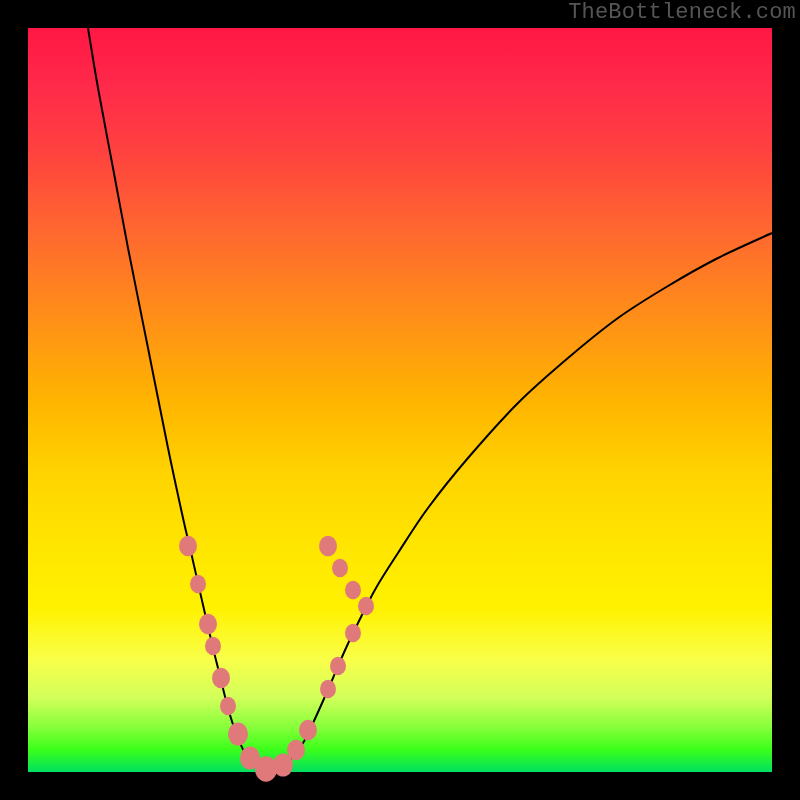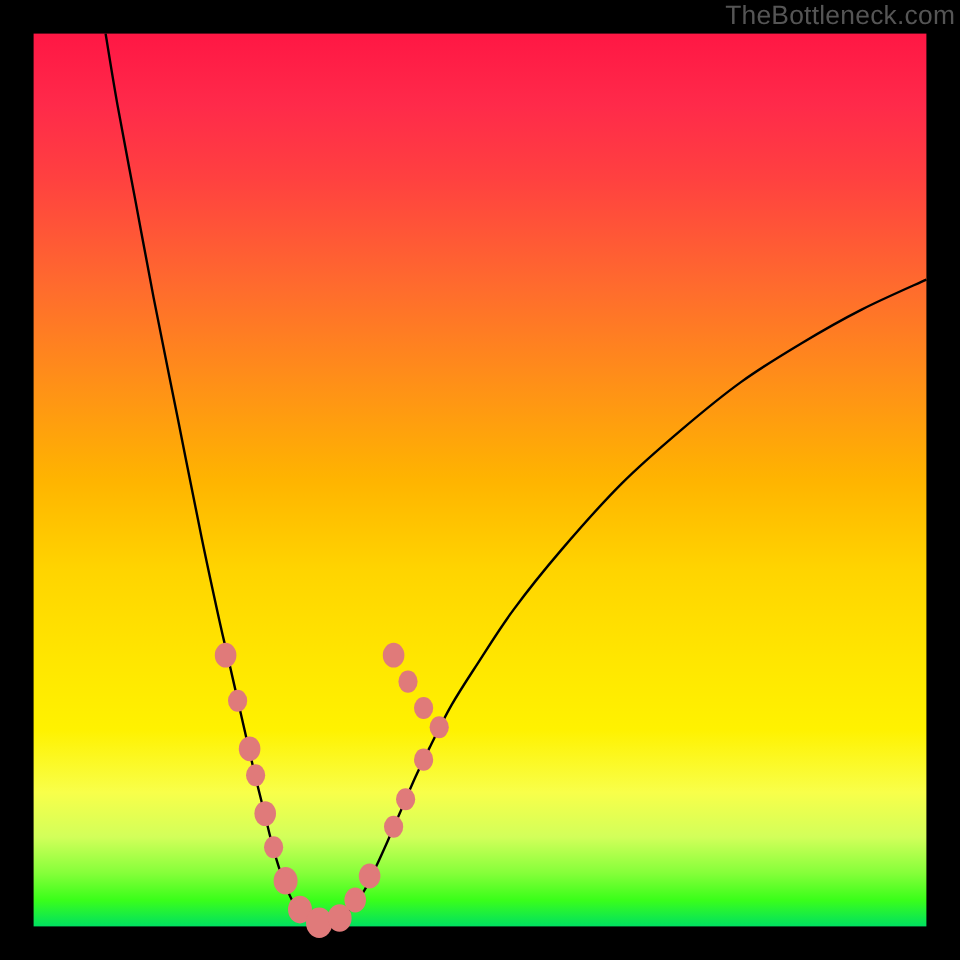--- a/index.html
+++ b/index.html
@@ -10,20 +10,21 @@
     overflow: hidden;
     background: #000;
     font-family: Arial, Helvetica, sans-serif;
   }
   .frame {
     position: absolute;
     top: 0; left: 0;
     width: 800px;
     height: 764px;
     background: #000;
+    font-family: Liberation Mono, monospace;
   }
   .plot-area {
     position: absolute;
     top: 28px;
     left: 28px;
     width: 744px;
     height: 744px;
     background: linear-gradient(to bottom,
       #ff1744 0%,
       #ff2a4a 8%,

